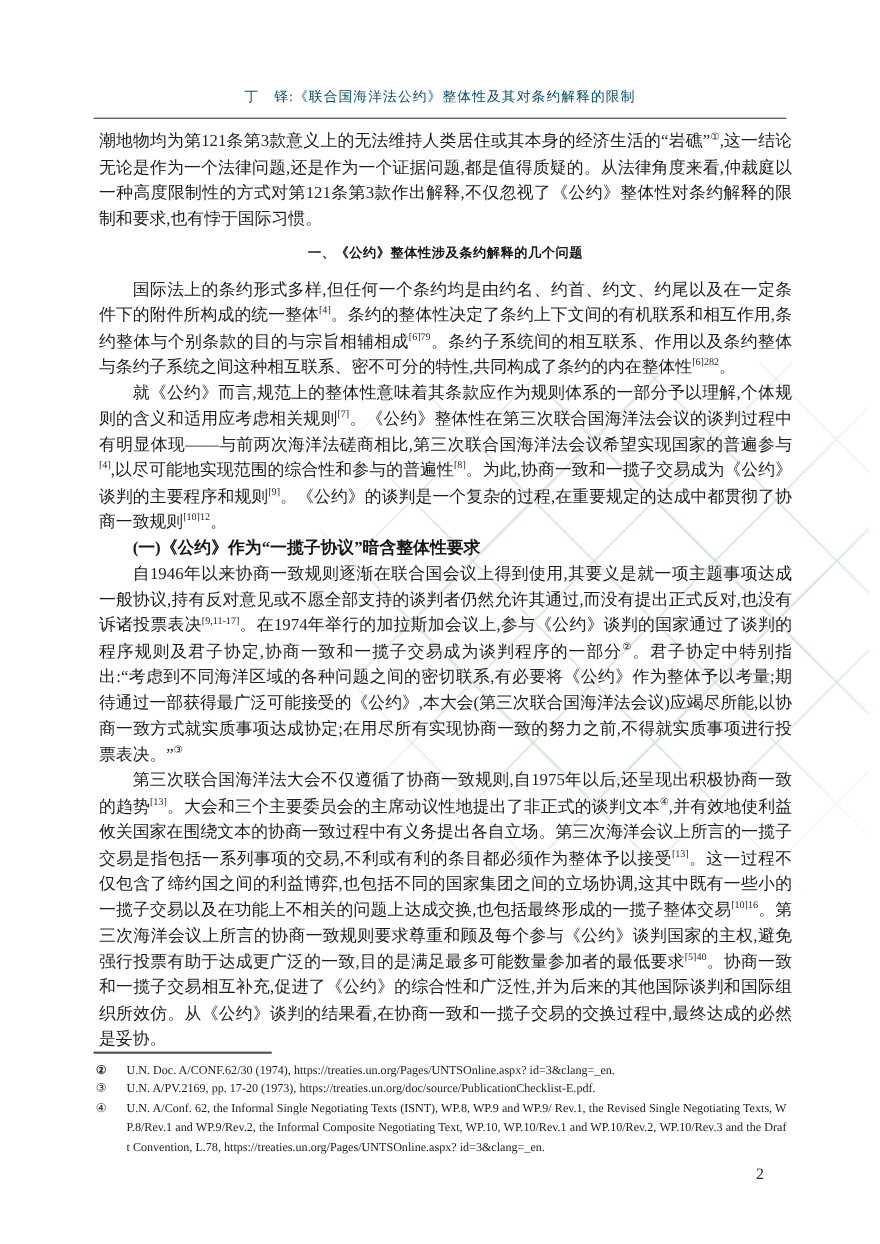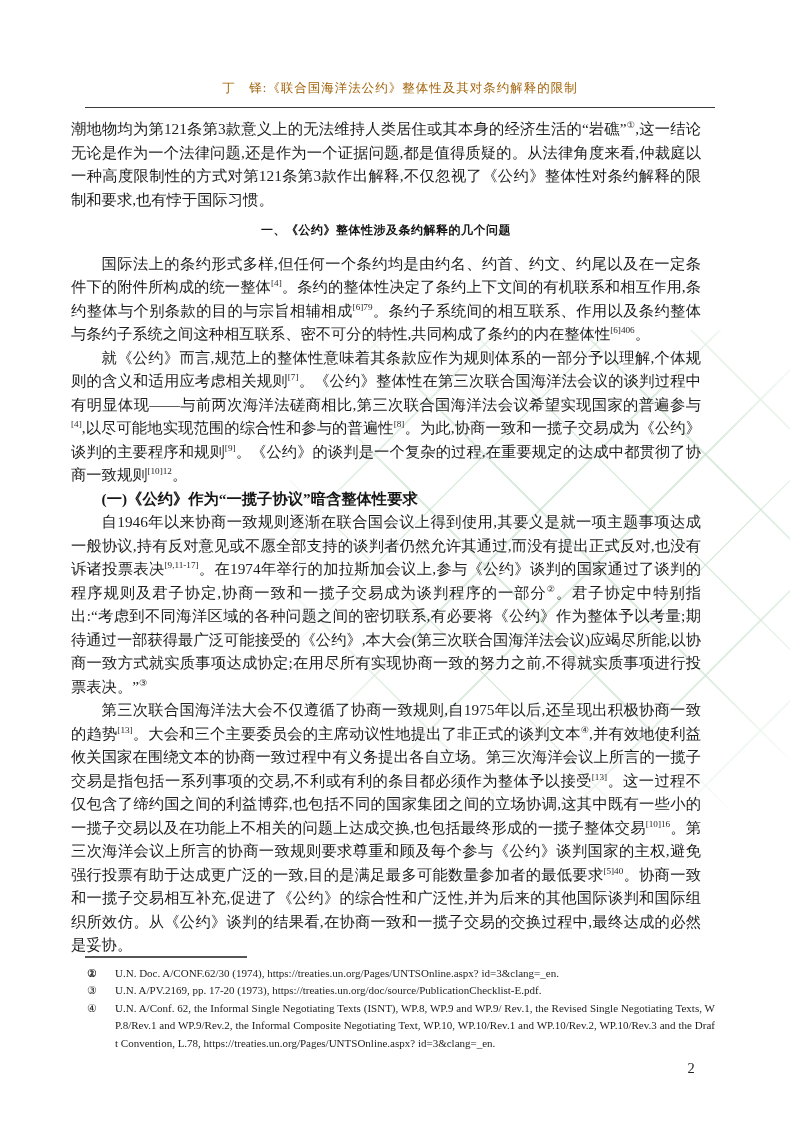--- a/index.html
+++ b/index.html
@@ -12,28 +12,28 @@
     position:absolute; left:290px; top:330px; width:500px; height:480px;
     z-index:0; pointer-events:none; opacity:.55;
     background:
       repeating-linear-gradient(45deg,  transparent 0 76px, rgba(150,198,158,.6) 76px 78px),
       repeating-linear-gradient(-45deg, transparent 0 76px, rgba(150,198,158,.6) 76px 78px);
     -webkit-mask-image: radial-gradient(ellipse at 55% 45%, #000 45%, transparent 85%);
             mask-image: radial-gradient(ellipse at 55% 45%, #000 45%, transparent 85%);
   }
   .running-header {
     position:absolute; top:80px; left:85px; width:630px; z-index:1;
-    text-align:center; font-size:12.5px; color:#a16207; letter-spacing:1px;
+    text-align:center; font-size:12.5px; color:#0c4a6e; letter-spacing:1px;
   }
   .header-rule {
     position:absolute; top:107px; left:85px; width:630px; z-index:1;
     border-top:1.2px solid #3c3c3c;
   }
   .body-text {
-    position:absolute; top:117px; left:71px; width:630px; height:842px; z-index:1;
+    position:absolute; top:117px; left:90px; width:630px; height:842px; z-index:1;
     overflow:hidden; font-size:15.3px; line-height:23.5px; text-align:justify; color:#1d1d1d;
   }
   .body-text p { text-indent:2em; }
   .body-text p.no-indent { text-indent:0; }
   .section-heading {
     font-size:12px; font-weight:bold; text-align:center;
     margin:8px 0 9px 0; letter-spacing:.5px; color:#161616;
   }
   .subsection-heading { font-weight:bold; color:#161616; }
   sup { font-size:.6em; line-height:0; vertical-align:super; letter-spacing:0; }
@@ -56,21 +56,21 @@
 
 <div class="page">
   <div class="watermark"></div>
 
   <div class="running-header">丁　铎:《联合国海洋法公约》整体性及其对条约解释的限制</div>
   <div class="header-rule"></div>
 
   <div class="body-text">
     <p class="no-indent">潮地物均为第121条第3款意义上的无法维持人类居住或其本身的经济生活的“岩礁”<sup>①</sup>,这一结论无论是作为一个法律问题,还是作为一个证据问题,都是值得质疑的。从法律角度来看,仲裁庭以一种高度限制性的方式对第121条第3款作出解释,不仅忽视了《公约》整体性对条约解释的限制和要求,也有悖于国际习惯。</p>
     <h2 class="section-heading">一、《公约》整体性涉及条约解释的几个问题</h2>
-    <p>国际法上的条约形式多样,但任何一个条约均是由约名、约首、约文、约尾以及在一定条件下的附件所构成的统一整体<sup>[4]</sup>。条约的整体性决定了条约上下文间的有机联系和相互作用,条约整体与个别条款的目的与宗旨相辅相成<sup>[6]79</sup>。条约子系统间的相互联系、作用以及条约整体与条约子系统之间这种相互联系、密不可分的特性,共同构成了条约的内在整体性<sup>[6]406</sup>。</p>
+    <p>国际法上的条约形式多样,但任何一个条约均是由约名、约首、约文、约尾以及在一定条件下的附件所构成的统一整体<sup>[4]</sup>。条约的整体性决定了条约上下文间的有机联系和相互作用,条约整体与个别条款的目的与宗旨相辅相成<sup>[6]79</sup>。条约子系统间的相互联系、作用以及条约整体与条约子系统之间这种相互联系、密不可分的特性,共同构成了条约的内在整体性<sup>[6]282</sup>。</p>
     <p>就《公约》而言,规范上的整体性意味着其条款应作为规则体系的一部分予以理解,个体规则的含义和适用应考虑相关规则<sup>[7]</sup>。《公约》整体性在第三次联合国海洋法会议的谈判过程中有明显体现——与前两次海洋法磋商相比,第三次联合国海洋法会议希望实现国家的普遍参与<sup>[4]</sup>,以尽可能地实现范围的综合性和参与的普遍性<sup>[8]</sup>。为此,协商一致和一揽子交易成为《公约》谈判的主要程序和规则<sup>[9]</sup>。《公约》的谈判是一个复杂的过程,在重要规定的达成中都贯彻了协商一致规则<sup>[10]12</sup>。</p>
     <p class="subsection-heading">(一)《公约》作为“一揽子协议”暗含整体性要求</p>
     <p>自1946年以来协商一致规则逐渐在联合国会议上得到使用,其要义是就一项主题事项达成一般协议,持有反对意见或不愿全部支持的谈判者仍然允许其通过,而没有提出正式反对,也没有诉诸投票表决<sup>[9,11-17]</sup>。在1974年举行的加拉斯加会议上,参与《公约》谈判的国家通过了谈判的程序规则及君子协定,协商一致和一揽子交易成为谈判程序的一部分<sup>②</sup>。君子协定中特别指出:“考虑到不同海洋区域的各种问题之间的密切联系,有必要将《公约》作为整体予以考量;期待通过一部获得最广泛可能接受的《公约》,本大会(第三次联合国海洋法会议)应竭尽所能,以协商一致方式就实质事项达成协定;在用尽所有实现协商一致的努力之前,不得就实质事项进行投票表决。”<sup>③</sup></p>
     <p>第三次联合国海洋法大会不仅遵循了协商一致规则,自1975年以后,还呈现出积极协商一致的趋势<sup>[13]</sup>。大会和三个主要委员会的主席动议性地提出了非正式的谈判文本<sup>④</sup>,并有效地使利益攸关国家在围绕文本的协商一致过程中有义务提出各自立场。第三次海洋会议上所言的一揽子交易是指包括一系列事项的交易,不利或有利的条目都必须作为整体予以接受<sup>[13]</sup>。这一过程不仅包含了缔约国之间的利益博弈,也包括不同的国家集团之间的立场协调,这其中既有一些小的一揽子交易以及在功能上不相关的问题上达成交换,也包括最终形成的一揽子整体交易<sup>[10]16</sup>。第三次海洋会议上所言的协商一致规则要求尊重和顾及每个参与《公约》谈判国家的主权,避免强行投票有助于达成更广泛的一致,目的是满足最多可能数量参加者的最低要求<sup>[5]40</sup>。协商一致和一揽子交易相互补充,促进了《公约》的综合性和广泛性,并为后来的其他国际谈判和国际组织所效仿。从《公约》谈判的结果看,在协商一致和一揽子交易的交换过程中,最终达成的必然是妥协。</p>
     <p>联合国第三次海洋法会议达成的《公约》,只是缔约国之间的最小公分母。协商一致的使用和复杂的交换,使《公约》文本的平衡十分微妙,难以将一揽子交易和最终达成的《公约》文本分开。在许多情况下,《公约》的谈判过程是寻求中间道路或衡平的解决方案,而不是契约式的交易。正如参与谈判的美国代表团团长马龙(James L. Malone)在1982年指出:“《公约》的许多条款,诸如处理航行、飞越、大陆架、海洋研究和环境以及其他领域的条款,基本上是建设性的和体现了国际共同体的利益。诚然,《公约》并不</p>
   </div>
 
   <div class="footnotes">
     <div class="footnote-rule"></div>
     <div class="footnote">

